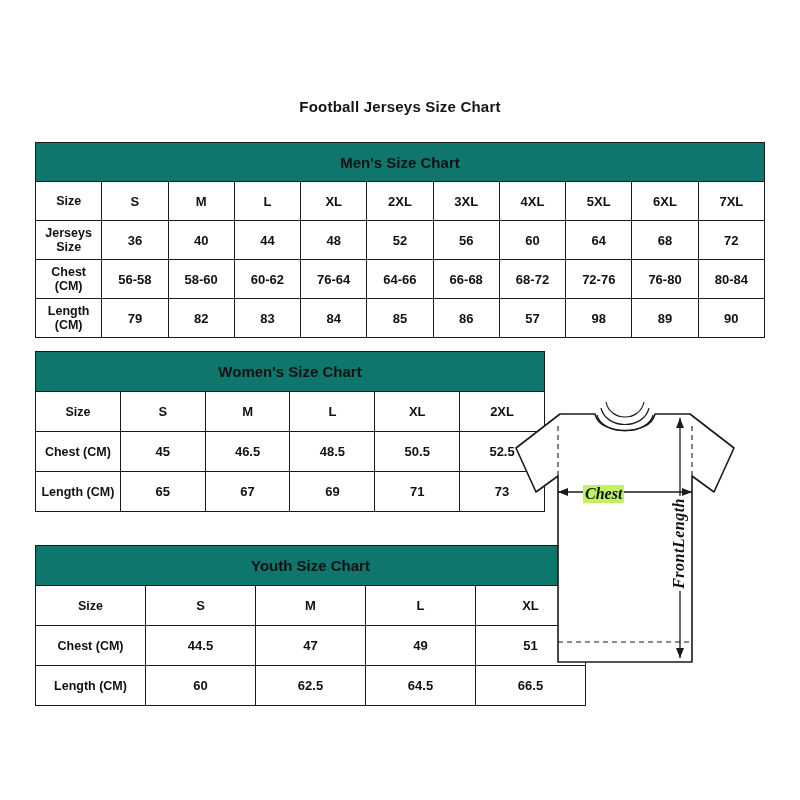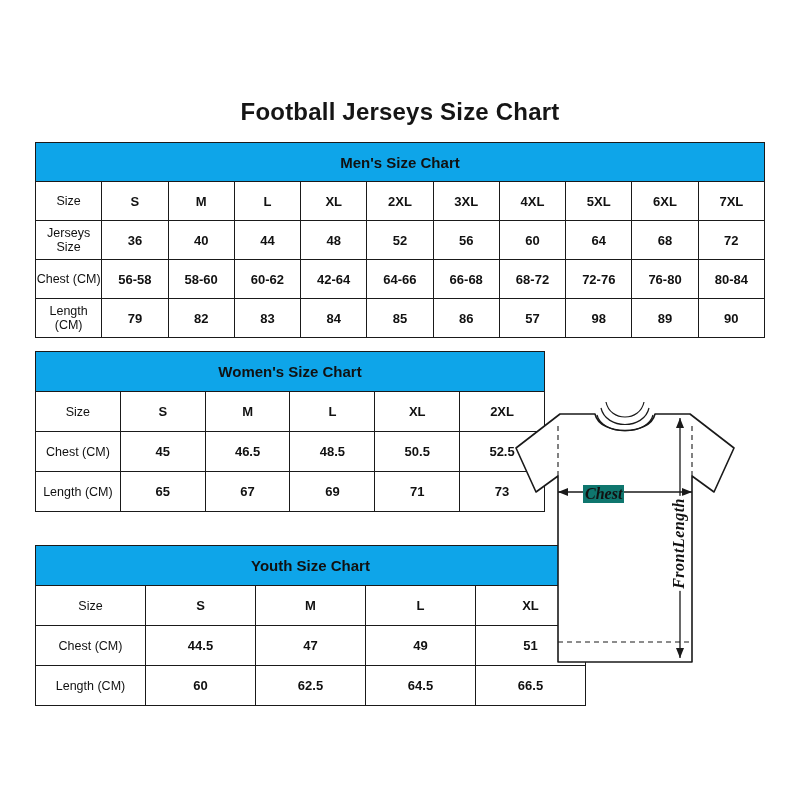--- a/index.html
+++ b/index.html
@@ -19,49 +19,49 @@
     position: relative;
     width: 800px;
     height: 800px;
   }
   .title {
     position: absolute;
     top: 98px;
     left: 0;
     width: 800px;
     text-align: center;
-    font-size: 24px;
+    font-size: 15px;
     font-weight: bold;
     color: #151515;
     letter-spacing: 0.2px;
   }
 
   table.sizechart {
     border-collapse: collapse;
     table-layout: fixed;
     background: #ffffff;
   }
   table.sizechart td, table.sizechart th {
     border: 1px solid #1a1a1a;
     text-align: center;
     vertical-align: middle;
     font-size: 13px;
     font-weight: bold;
     color: #111111;
     padding: 0;
   }
   table.sizechart .caption-cell {
-    background: #0ea5e9;
+    background: #0f766e;
     font-size: 15px;
     font-weight: bold;
     height: 40px;
   }
   table.sizechart .rowhead {
     font-size: 12.5px;
-    font-weight: normal;
+    font-weight: bold;
   }
 
   
   #mens-chart {
     position: absolute;
     left: 35px;
     top: 142px;
     width: 730px;
   }
   #mens-chart td { height: 38px; }
@@ -104,21 +104,21 @@
     font-family: "Liberation Serif", serif;
     font-style: italic;
     font-weight: bold;
     font-size: 16px;
     color: #111111;
     white-space: nowrap;
   }
   #chest-label {
     left: 83px;
     top: 85px;
-    background: #0f766e;
+    background: #bef264;
     padding: 0 2px;
   }
   #frontlength-label {
     left: 170px;
     top: 96px;
     writing-mode: vertical-rl;
     text-orientation: mixed;
     transform: rotate(180deg);
     background: #ffffff;
     padding: 2px 0;
@@ -161,21 +161,21 @@
         <td class="datacell">60</td>
         <td class="datacell">64</td>
         <td class="datacell">68</td>
         <td class="datacell">72</td>
       </tr>
       <tr>
         <td class="rowhead">Chest (CM)</td>
         <td class="datacell">56-58</td>
         <td class="datacell">58-60</td>
         <td class="datacell">60-62</td>
-        <td class="datacell">42-64</td>
+        <td class="datacell">76-64</td>
         <td class="datacell">64-66</td>
         <td class="datacell">66-68</td>
         <td class="datacell">68-72</td>
         <td class="datacell">72-76</td>
         <td class="datacell">76-80</td>
         <td class="datacell">80-84</td>
       </tr>
       <tr>
         <td class="rowhead">Length (CM)</td>
         <td class="datacell">79</td>

